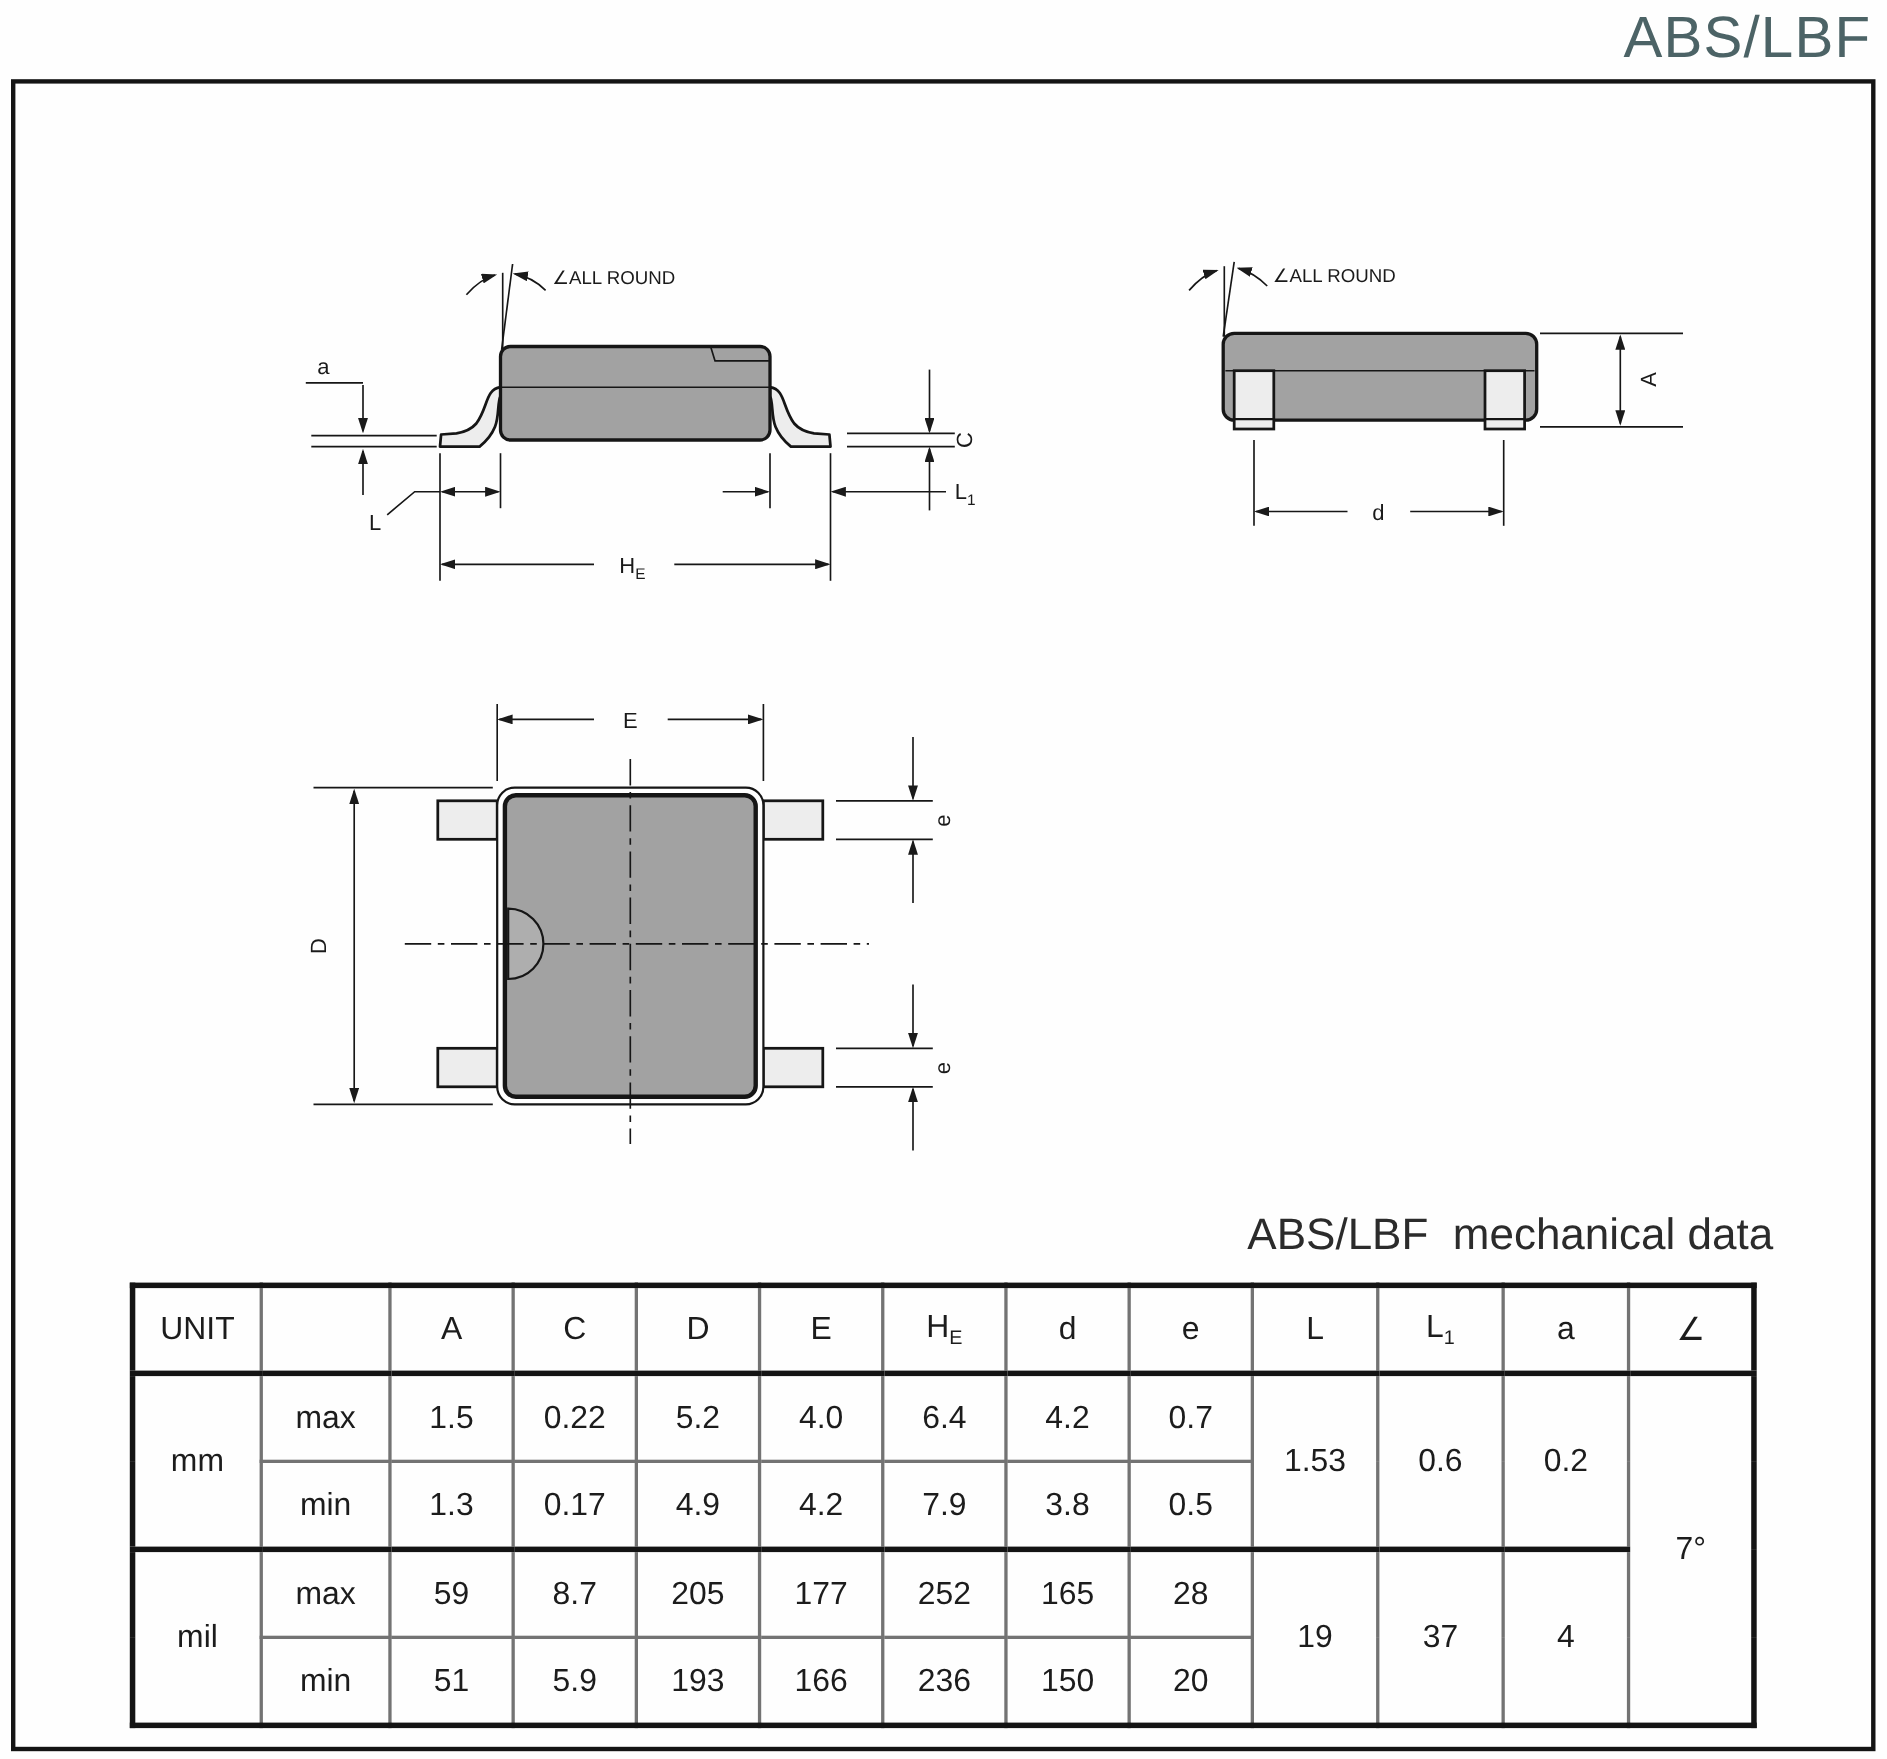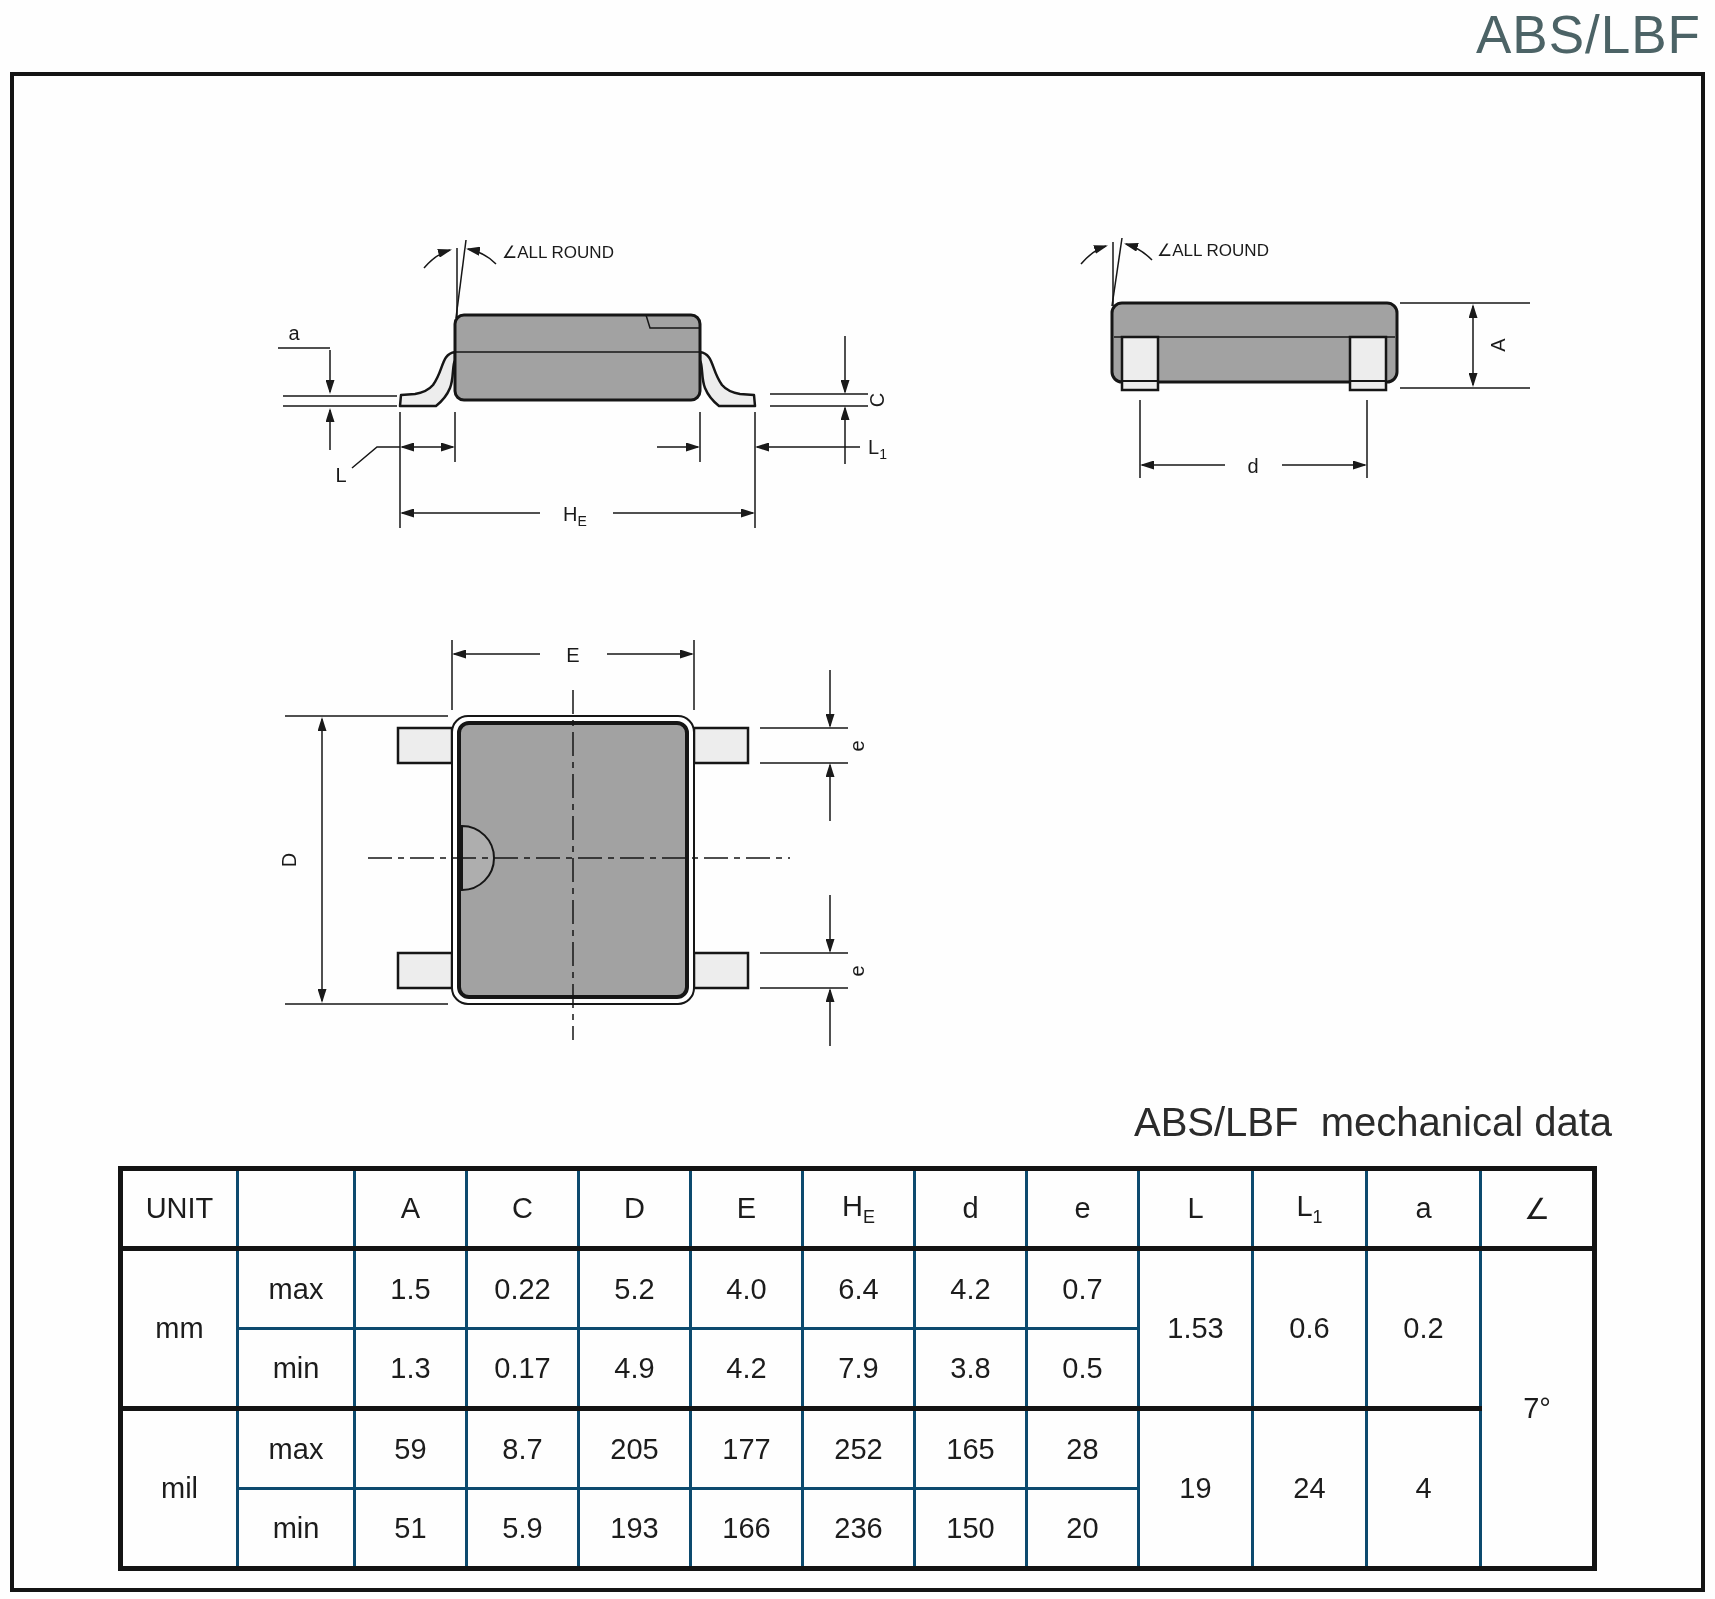--- a/index.html
+++ b/index.html
@@ -20,21 +20,21 @@
   .table-title{
     position:absolute;top:1100px;left:16px;width:1596px;text-align:right;
     font-size:40px;color:#2b2b2b;white-space:pre;
   }
   table.mech{
     position:absolute;left:118px;top:1166px;width:1475px;
     border-collapse:collapse;table-layout:fixed;
     border:5px solid #141414;
   }
   table.mech td,table.mech th{
-    border:3px solid #0c4a6e;text-align:center;vertical-align:middle;
+    border:3px solid #737373;text-align:center;vertical-align:middle;
     font-size:29px;font-weight:400;color:#1c1c1c;padding:0;
   }
   table.mech tr{height:80px;}
   table.mech tr.hdr th{border-bottom:5px solid #141414;}
   table.mech tr.sect td{border-top:5px solid #141414;}
   table.mech sub{font-size:0.62em;}
 </style>
 </head>
 <body>
 
@@ -252,21 +252,21 @@
     <td rowspan="2">mil</td>
     <td>max</td>
     <td>59</td>
     <td>8.7</td>
     <td>205</td>
     <td>177</td>
     <td>252</td>
     <td>165</td>
     <td>28</td>
     <td rowspan="2">19</td>
-    <td rowspan="2">24</td>
+    <td rowspan="2">37</td>
     <td rowspan="2">4</td>
   </tr>
   <tr>
     <td>min</td>
     <td>51</td>
     <td>5.9</td>
     <td>193</td>
     <td>166</td>
     <td>236</td>
     <td>150</td>

